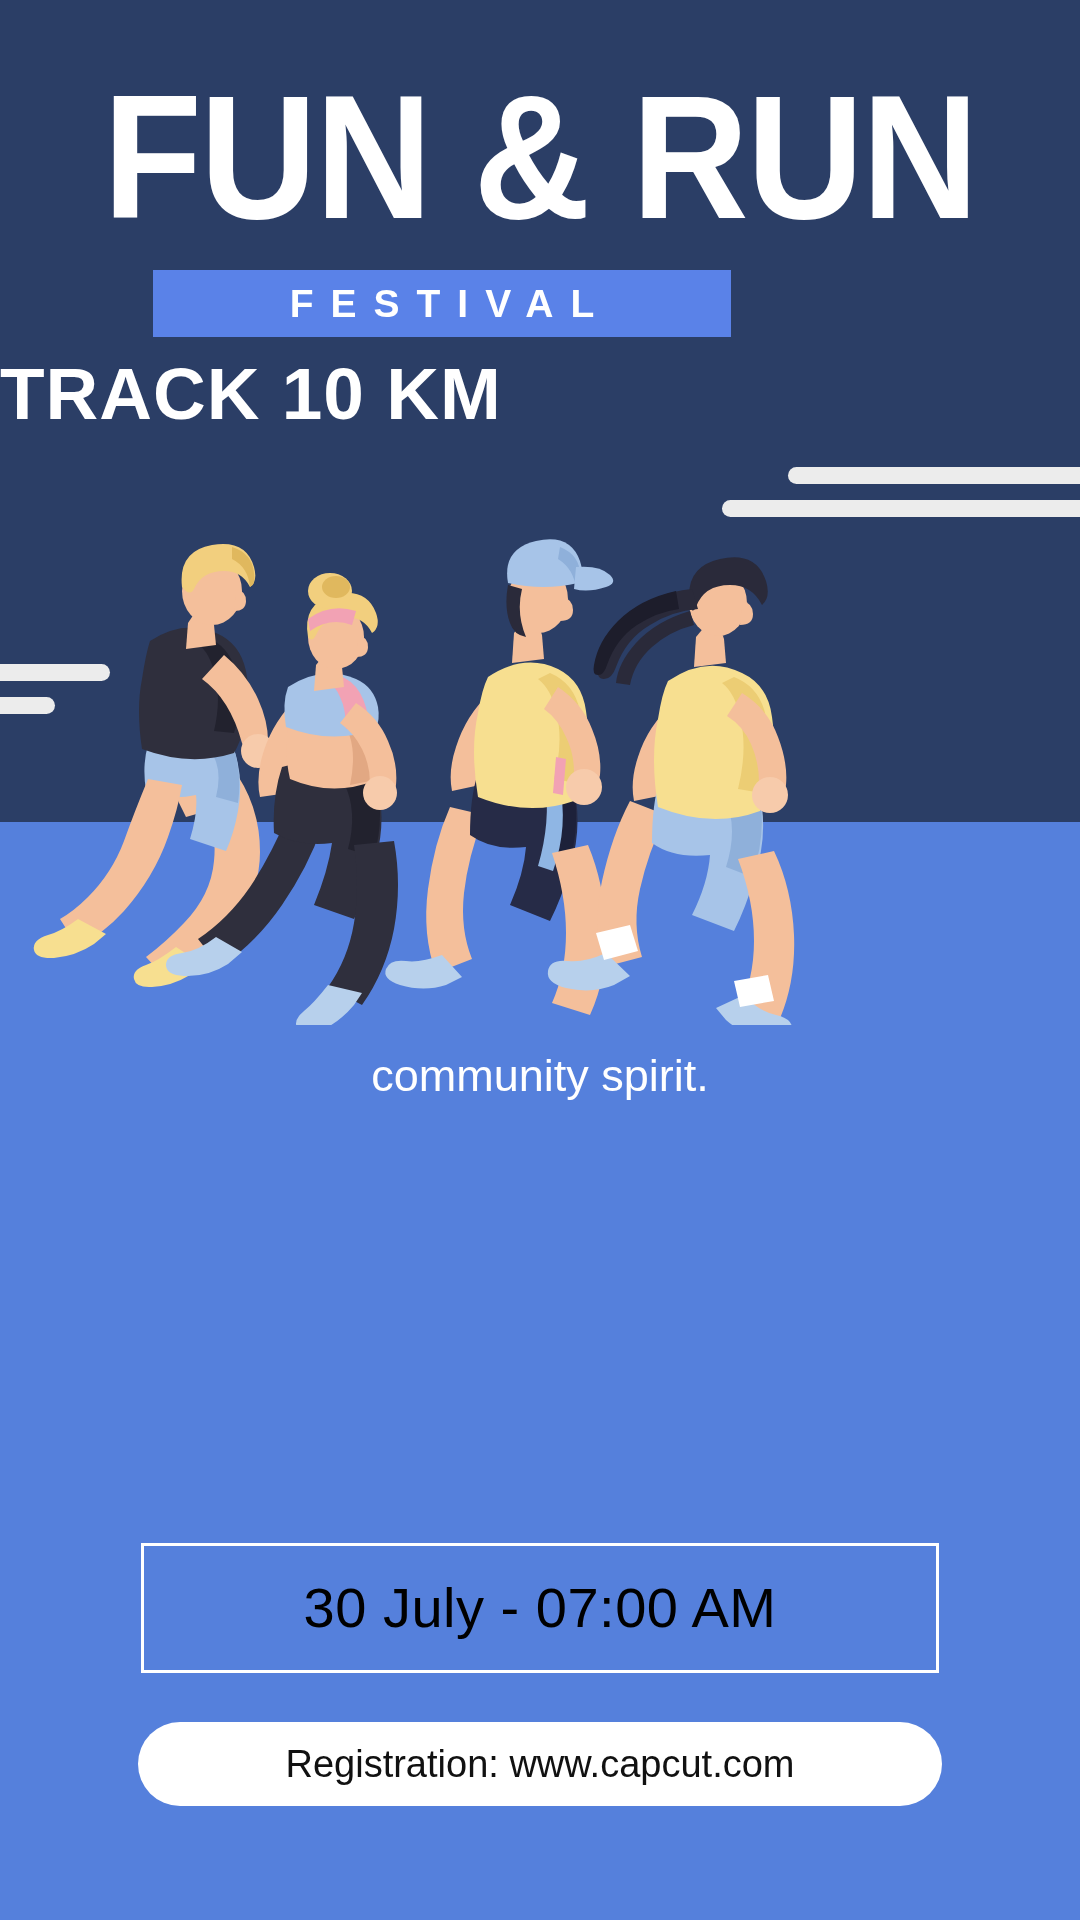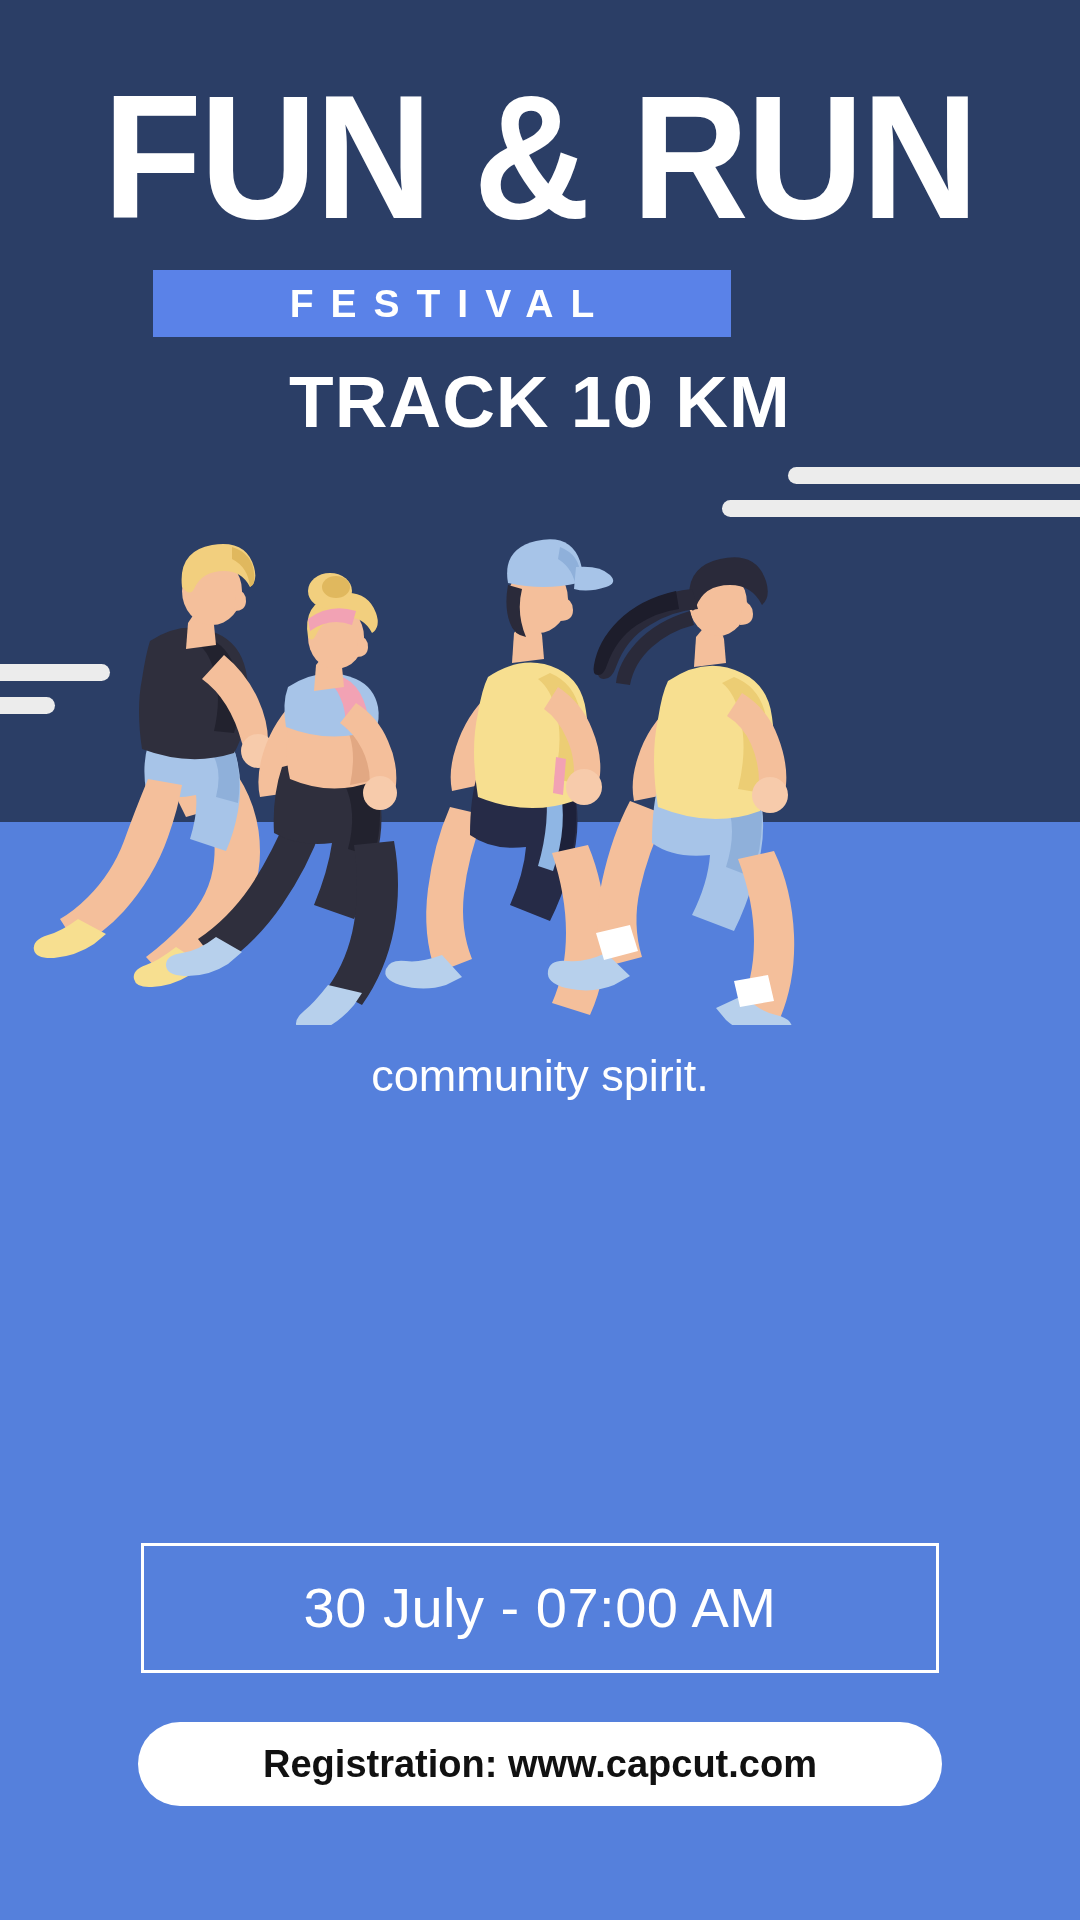--- a/index.html
+++ b/index.html
@@ -53,22 +53,21 @@
     color:#ffffff;
     font-size:39px;
     font-weight:bold;
     letter-spacing:17px;
     text-indent:17px;
     line-height:1;
   }
 
   
   .track {
-    position:absolute; left:0; top:365px; width:1080px;
-    text-align:center;
+    position:absolute; left:0; top:357px; width:1080px;
     color:#ffffff;
     font-size:73px;
     font-weight:bold;
     letter-spacing:1px;
     line-height:1;
   }
 
   
   .speedline { position:absolute; background:#ececec; border-radius:9px; }
   .sl-r1 { left:788px; top:467px; width:320px; height:17px; }
@@ -93,40 +92,40 @@
   }
 
   
   .datebox {
     position:absolute; left:141px; top:1543px;
     width:798px; height:130px;
     border:3px solid #ffffff;
     display:flex; align-items:center; justify-content:center;
   }
   .datebox .txt {
-    color:#ffffff;
+    color:#000000;
     font-size:56px;
     font-weight:normal;
     letter-spacing:0.5px;
     line-height:1;
     text-align:center;
   }
 
   
   .regpill {
     position:absolute; left:138px; top:1722px;
     width:804px; height:84px;
     background:#ffffff;
     border-radius:42px;
     display:flex; align-items:center; justify-content:center;
   }
   .regpill .txt {
     color:#111111;
     font-size:38px;
-    font-weight:bold;
+    font-weight:normal;
     line-height:1;
   }
 </style>
 </head>
 <body>
 
 <div id="poster">
 
   <div class="band-dark"></div>
   <div class="band-light"></div>

